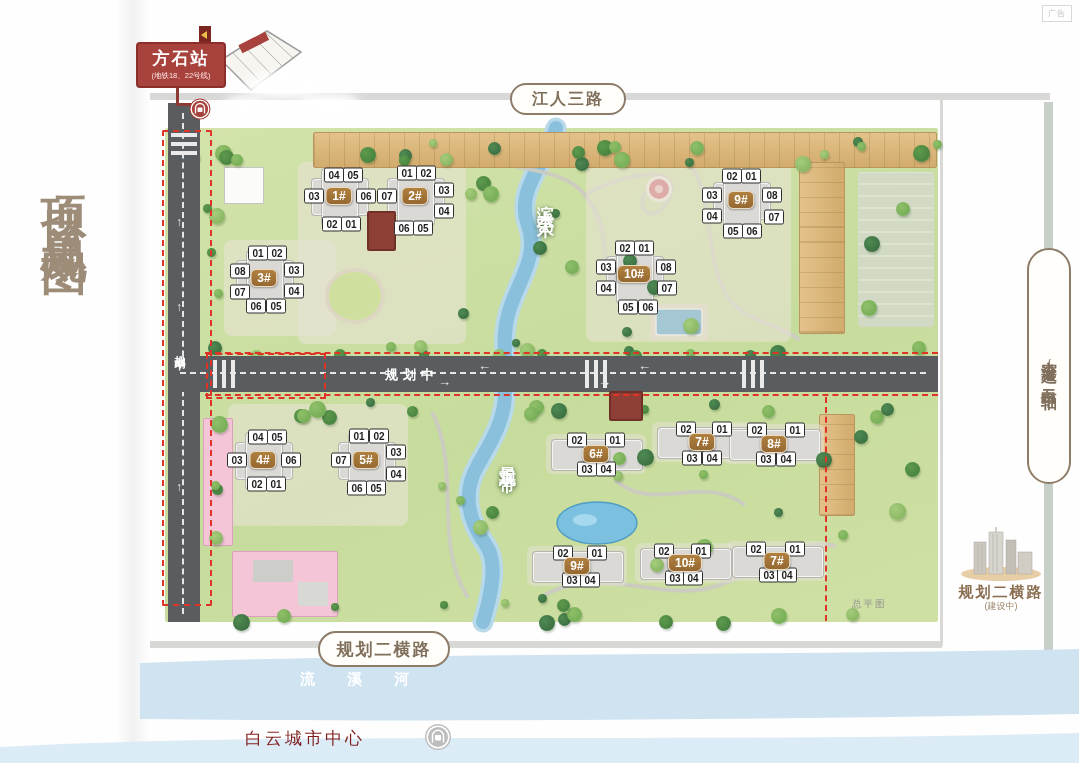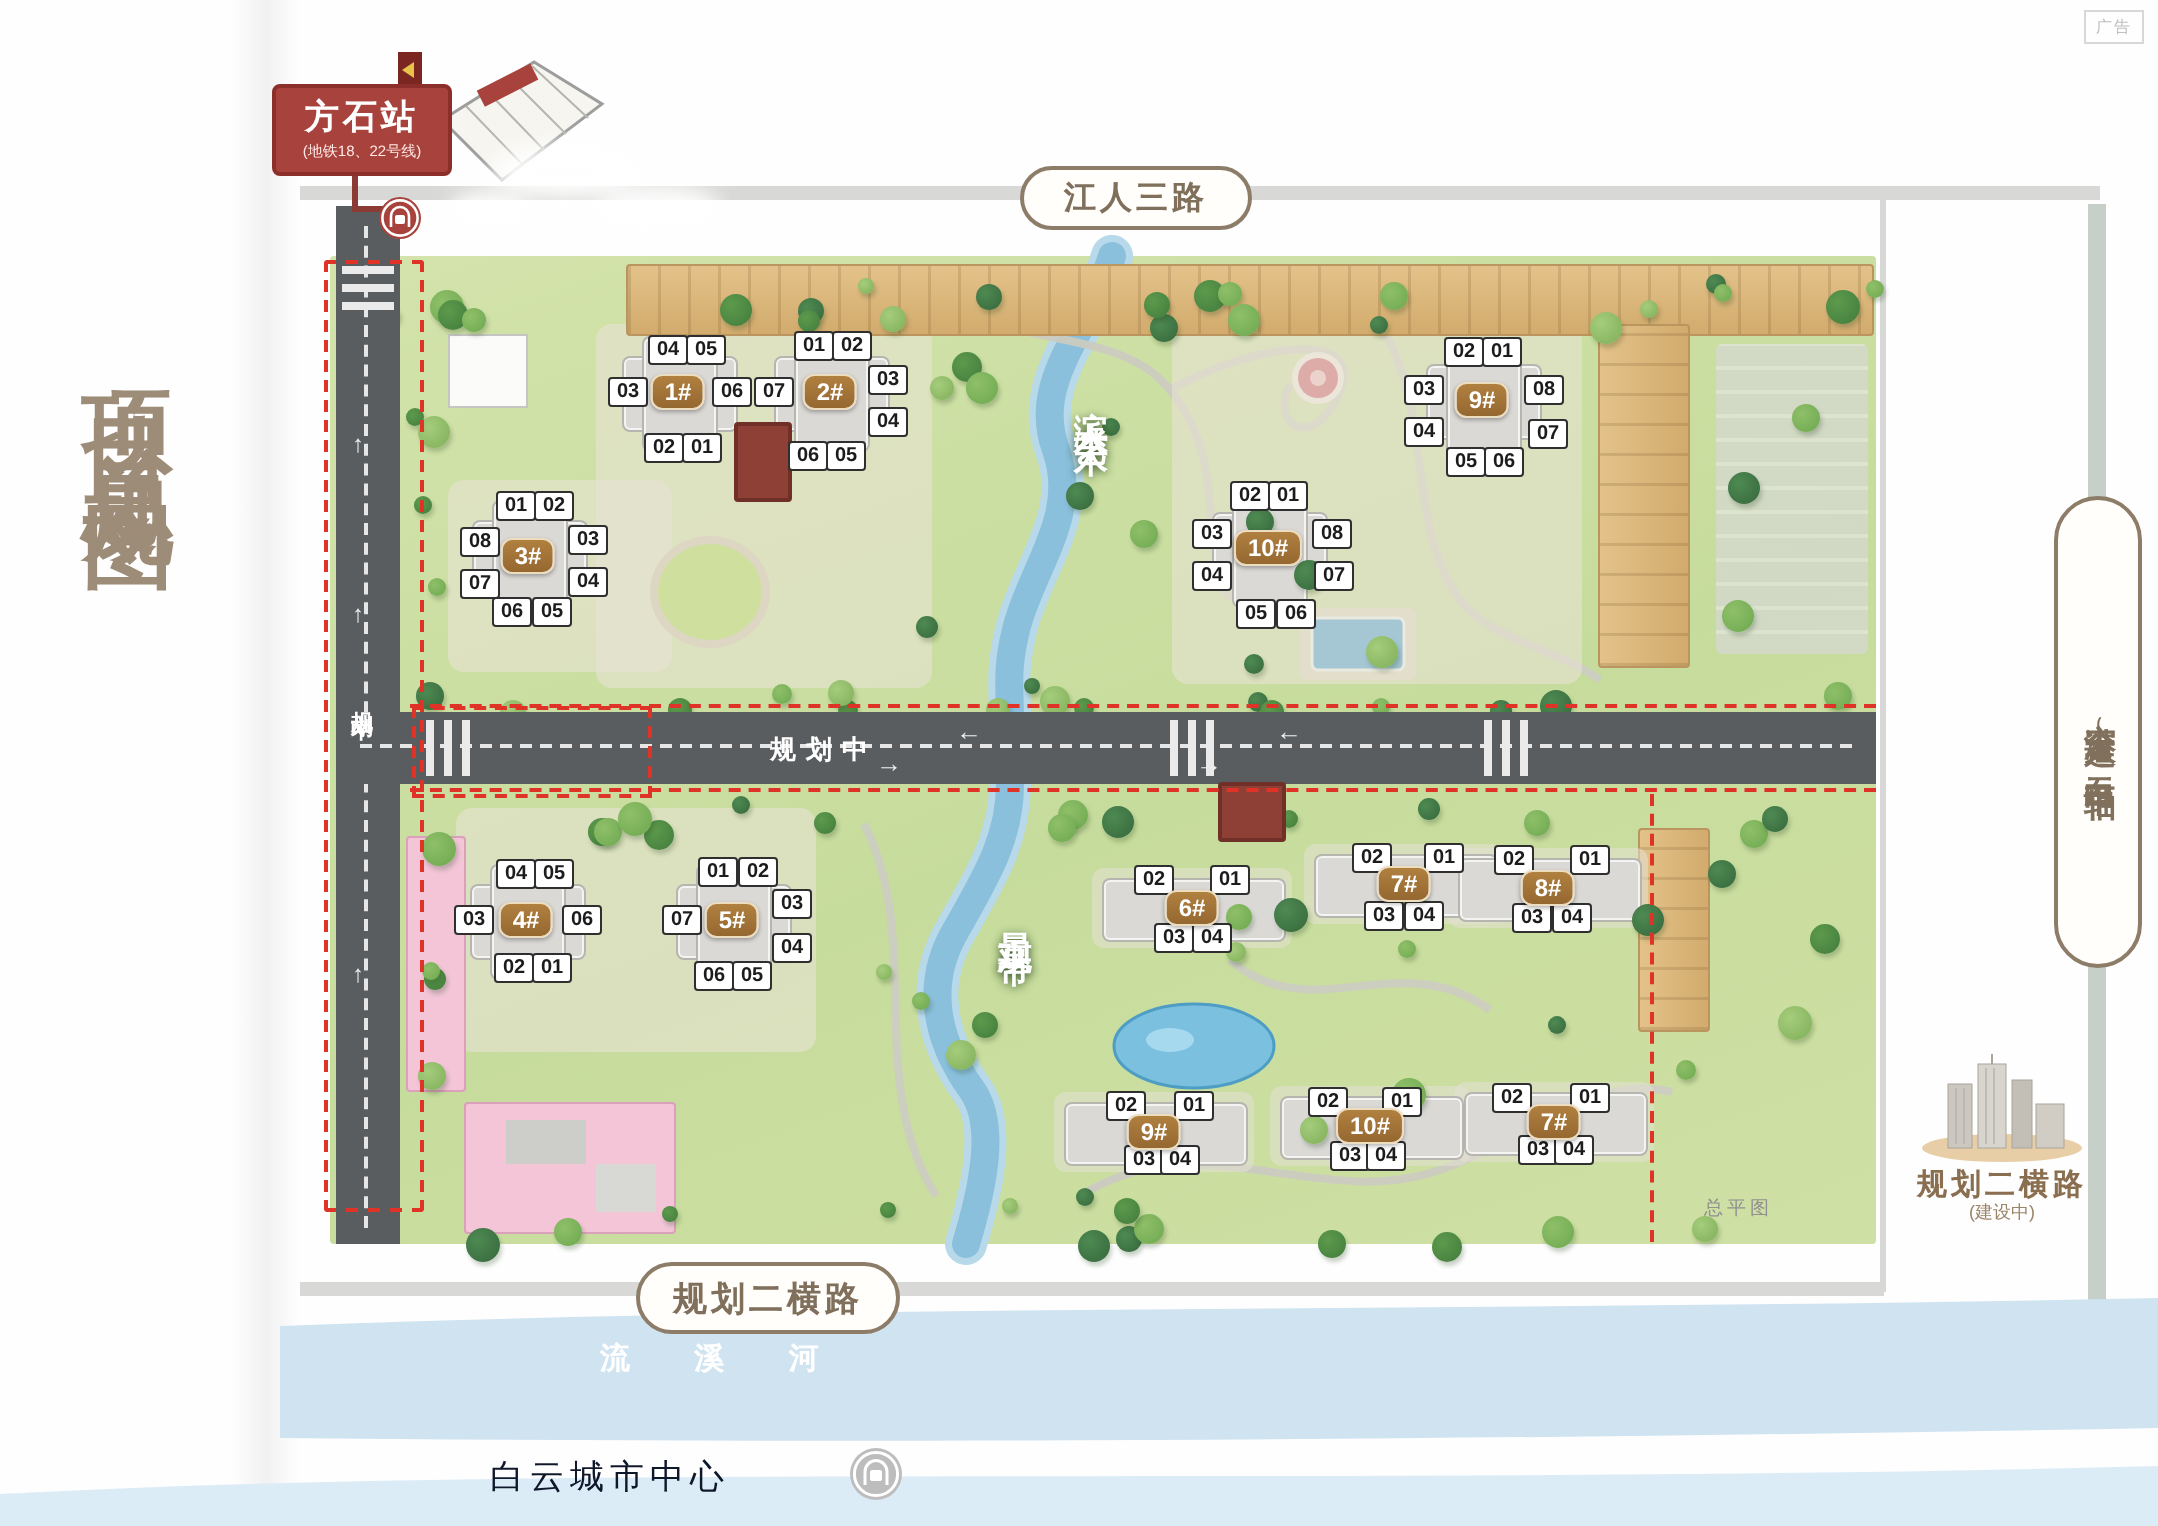--- a/index.html
+++ b/index.html
@@ -72,21 +72,21 @@
   #rpill .txt{writing-mode:vertical-rl;text-orientation:upright;color:#80705c;font-weight:700;
               font-size:16px;letter-spacing:2px;line-height:1;}
   #rpill .sub{font-size:7.5px;letter-spacing:0;}
   .nw-name{font-size:15px;font-weight:700;color:#8a6e50;letter-spacing:2px;text-align:center;z-index:6;}
   .nw-sub{font-size:9px;color:#9b8468;text-align:center;z-index:6;}
   #adbadge{left:1042px;top:5px;width:28px;height:15px;border:1px solid #d8d8d8;color:#c0c0c0;
            font-size:8px;display:flex;align-items:center;justify-content:center;letter-spacing:1px;z-index:60;}
   #plannote{left:852px;top:598px;font-size:9.5px;color:#909090;letter-spacing:2px;z-index:33;}
   #rivertext{left:300px;top:670px;width:150px;color:#fff;font-weight:700;font-size:15px;
              letter-spacing:14px;z-index:41;}
-  #citycenter{left:245px;top:727px;font-size:17px;color:#0f172a;letter-spacing:3px;z-index:41;}
+  #citycenter{left:245px;top:727px;font-size:17px;color:#7f1d1d;letter-spacing:3px;z-index:41;}
 </style>
 </head>
 <body>
 
 <div id="stage">
 
   <div class="a fold"></div>
   <div class="a" id="title">项目总规图</div>
 
   <div class="a" id="mapbase"></div>

